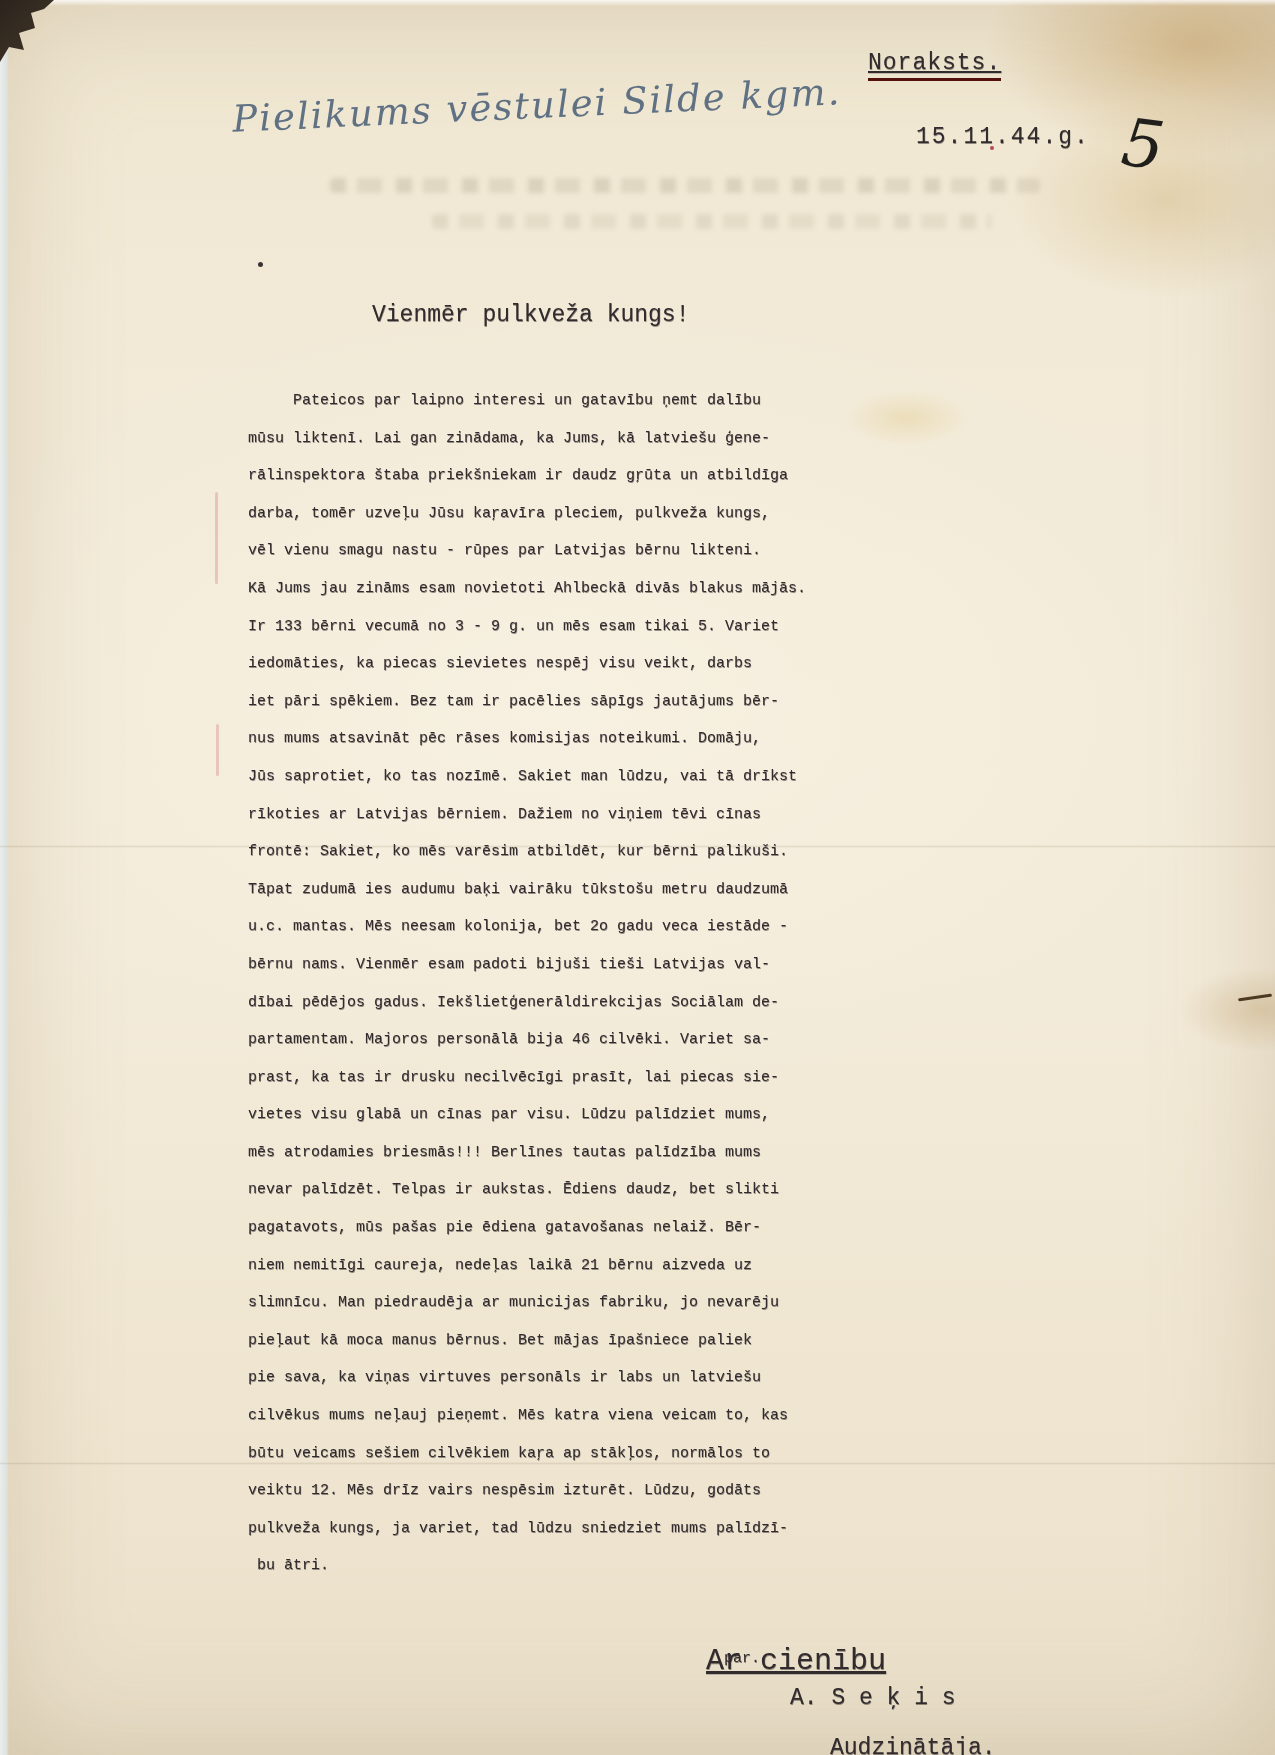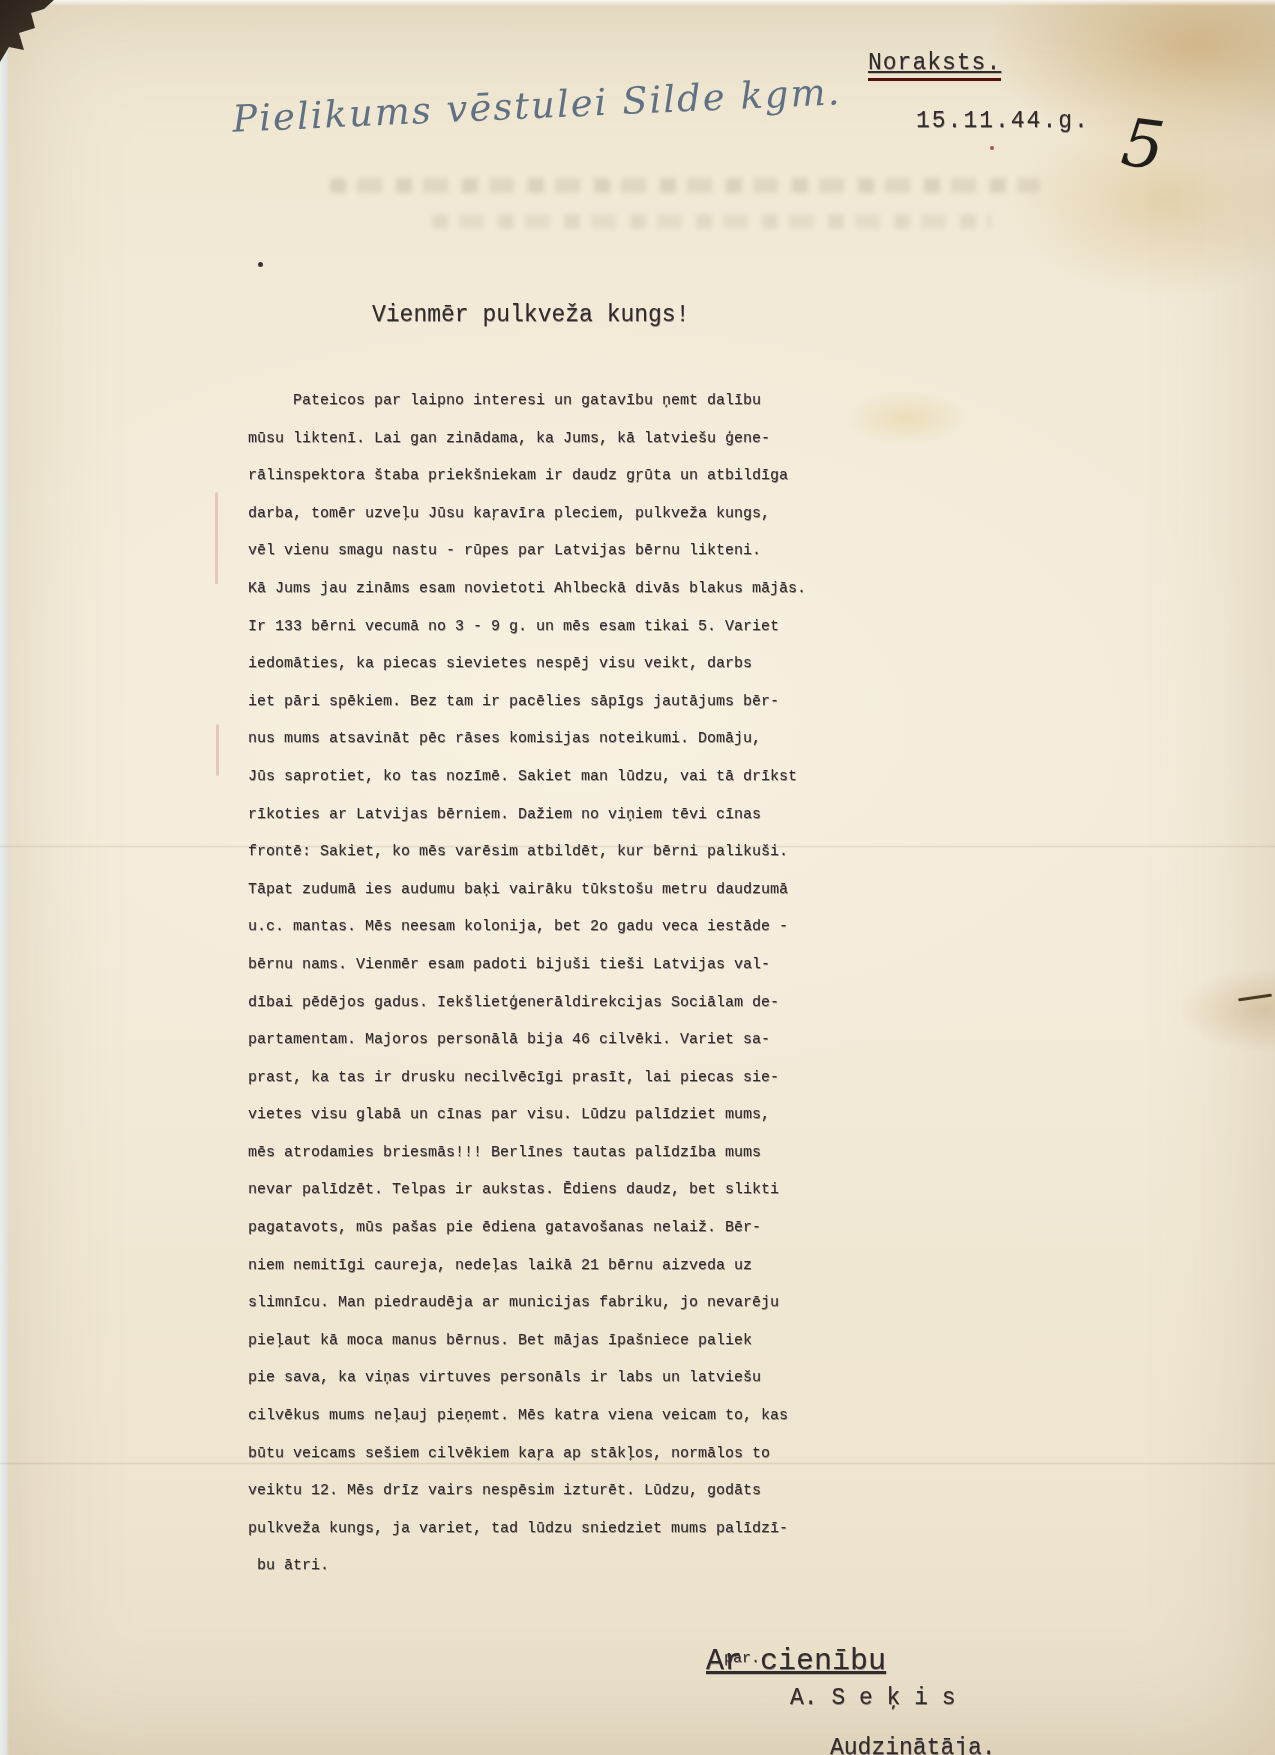--- a/index.html
+++ b/index.html
@@ -23,21 +23,21 @@
     background:linear-gradient(180deg,rgba(255,255,255,.8),rgba(255,255,255,0));}
   .tear{position:absolute;left:0;top:0;width:58px;height:64px;
     background:linear-gradient(135deg,#2b241d 0%,#3a2f24 55%,#6b5134 100%);
     clip-path:polygon(0 0,54px 0,44px 9px,31px 13px,35px 28px,19px 33px,24px 50px,9px 47px,0 62px);}
   .crease-h{position:absolute;left:0;width:1275px;height:3px;
     background:linear-gradient(180deg,rgba(120,100,70,0),rgba(120,100,70,.14),rgba(120,100,70,0));}
   .crease-v{position:absolute;width:3px;background:rgba(197,84,92,.26);border-radius:2px;}
   .typed{color:#322b2d;text-shadow:.4px .5px 0 rgba(50,43,45,.5);}
   .copylabel{position:absolute;left:868px;top:50px;font-size:23px;
     display:inline-block;border-bottom:3px solid #54100c;padding-bottom:2px;letter-spacing:1px;text-decoration:underline;}
-  .dateline{position:absolute;left:916px;top:108px;font-size:23px;letter-spacing:2px;}
+  .dateline{position:absolute;left:916px;top:124px;font-size:23px;letter-spacing:2px;}
   .reddot{position:absolute;left:990px;top:146px;width:4px;height:4px;border-radius:50%;background:#a23;opacity:.8;}
   .handnote{position:absolute;left:232px;top:84px;
     font-family:"DejaVu Serif",serif;font-style:italic;
     font-size:37px;letter-spacing:2px;color:#54687d;
     transform:rotate(-2.6deg);opacity:.92;}
   .pagenum{position:absolute;left:1122px;top:106px;
     font-family:"DejaVu Serif",serif;font-style:italic;
     font-size:66px;color:#211f1c;transform:rotate(7deg);}
   .ghost{position:absolute;filter:blur(2.5px);opacity:.30;height:15px;border-radius:4px;
     background:repeating-linear-gradient(90deg,rgba(118,108,86,.6) 0 16px,rgba(118,108,86,0) 16px 27px,rgba(118,108,86,.45) 27px 52px,rgba(118,108,86,0) 52px 66px);}

